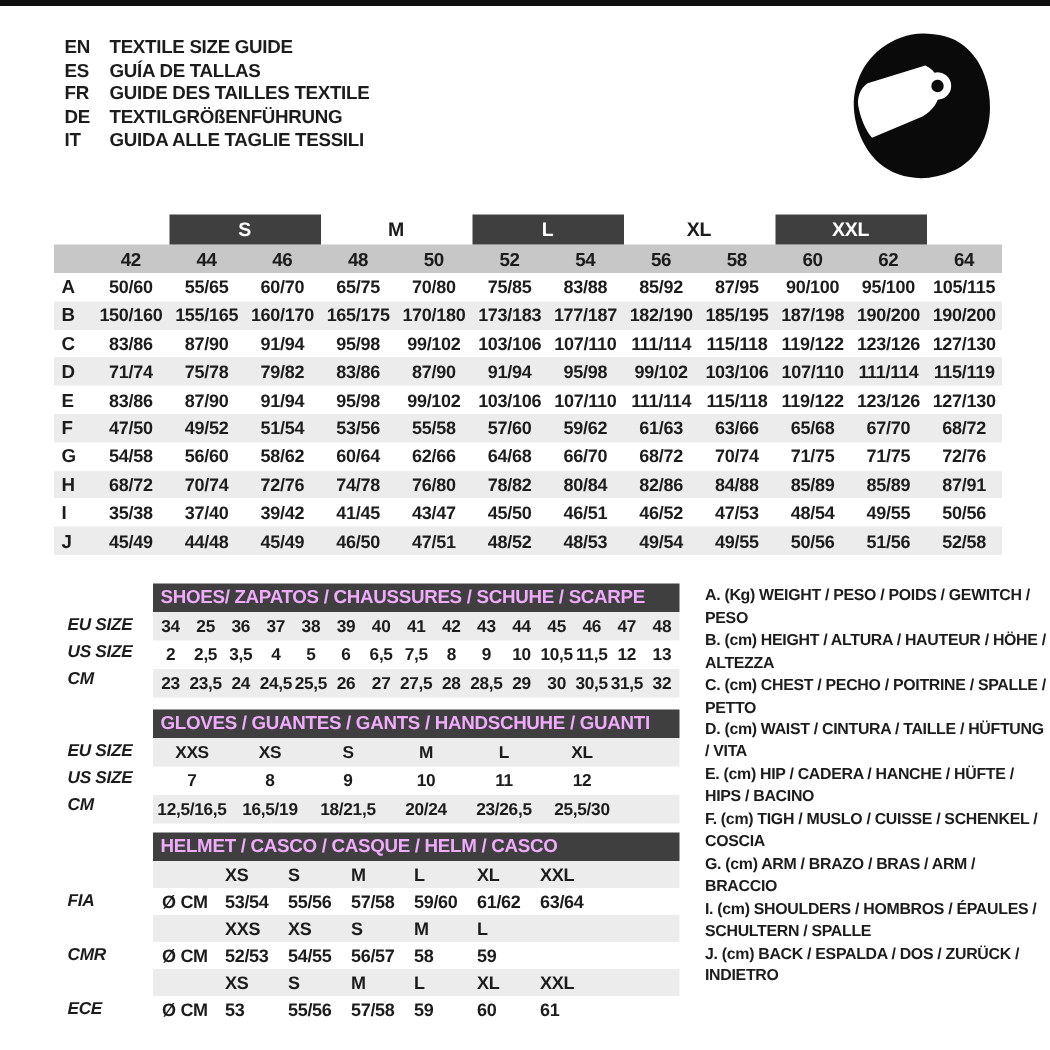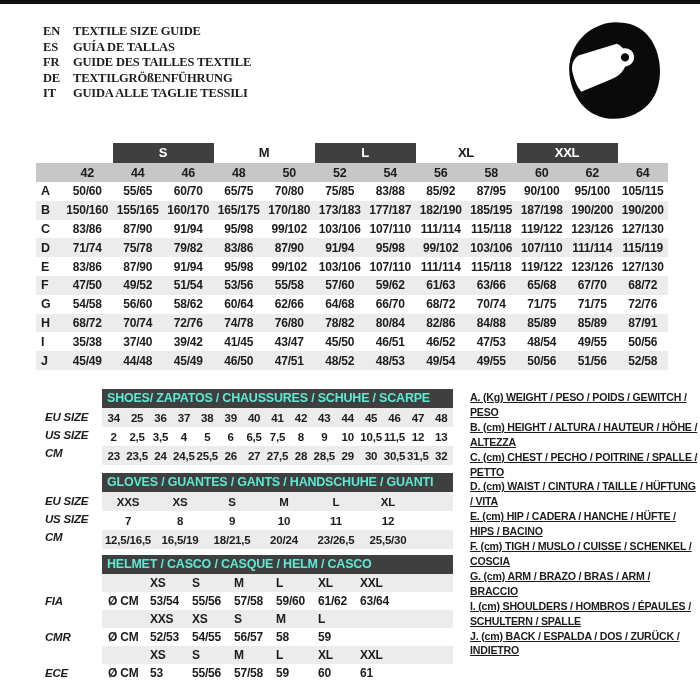--- a/index.html
+++ b/index.html
@@ -5,21 +5,21 @@
   * { margin:0; padding:0; box-sizing:border-box; }
   html,body { width:700px; height:700px; }
   body {
     position:relative; background:#ffffff;
     font-family:"Liberation Sans", sans-serif; font-weight:700;
     color:#1c1c1c; letter-spacing:-0.2px; overflow:hidden;
   }
   .top-bar { position:absolute; top:0; left:0; width:700px; height:4px; background:#101010; }
 
   .lang-block { position:absolute; left:43px; top:24px; }
-  .lang-row { display:flex; font-size:12.5px; line-height:15.5px; white-space:nowrap;font-family:Liberation Serif, serif; }
+  .lang-row { display:flex; font-size:12.5px; line-height:15.5px; white-space:nowrap; }
   .lang-code { width:30px; }
 
   .helmet-icon { position:absolute; left:566px; top:20px; width:96px; height:104px; }
 
   
   .size-table { position:absolute; left:36px; top:142px; width:632px; }
   .grid { display:grid; grid-template-columns:26px repeat(12,1fr); align-items:center; }
   .size-group-row { height:21px; align-items:end; }
   .group { text-align:center; font-size:13px; height:20px; line-height:20px; }
   .group.boxed { background:#3f3f3f; color:#ffffff; }
@@ -28,35 +28,35 @@
   .trow.stripe { background:#ececec; }
   .c { text-align:center; white-space:nowrap; }
   .letter { text-align:left; padding-left:5px; font-size:12.5px; }
 
   
   .section { position:absolute; left:36px; display:flex; }
   .labels { width:66px; font-size:11.5px;font-style:italic; }
   .side-label { height:18px; line-height:18px; padding-left:9px; white-space:nowrap; }
   .lspacer { height:19px; }
   .table-block { width:351px; }
-  .dark-header { height:19px; line-height:19px; background:#3f3f3f; color:#5eead4;
+  .dark-header { height:19px; line-height:19px; background:#3f3f3f; color:#f0abfc;
                  padding-left:5px; font-size:12.5px; white-space:nowrap; }
   .srow { display:grid; height:19px; line-height:18px; font-size:11.5px; align-items:center; }
   .srow.gray { background:#ececec; }
   .shoes-grid { grid-template-columns:repeat(15,1fr); }
   .gloves-grid { grid-template-columns:repeat(6,52px) 1fr; }
   .sc { text-align:center; white-space:nowrap; }
   .hrow { display:grid; grid-template-columns:46px repeat(6,42px) 1fr;
           height:18px; line-height:18px; font-size:12px; align-items:center; }
   .hrow.gray { background:#ececec; }
   .hc { text-align:left; padding-left:2px; white-space:nowrap; }
   .hc.unit { padding-left:6px; }
 
   .legend { position:absolute; left:470px; top:390px; width:228px;
-            font-size:10.6px; line-height:14.9px;text-decoration:underline; }
+            font-size:10.6px; line-height:14.9px; }
   .legend-line { margin:0; }
 </style>
 </head>
 <body>
 
 <div class="top-bar"></div>
 
 <div class="lang-block">
     <div class="lang-row">
       <div class="lang-code">EN</div>

